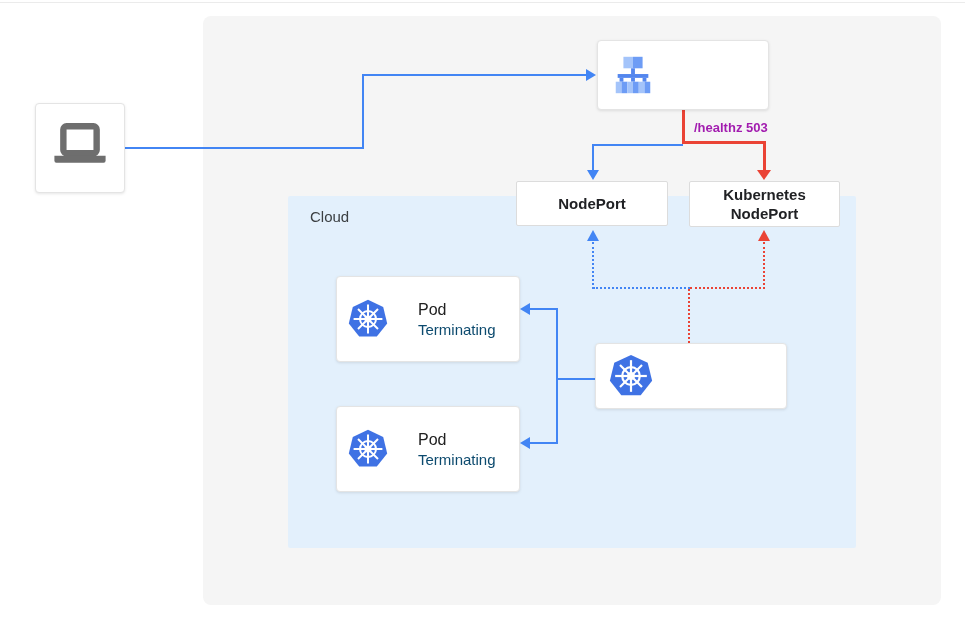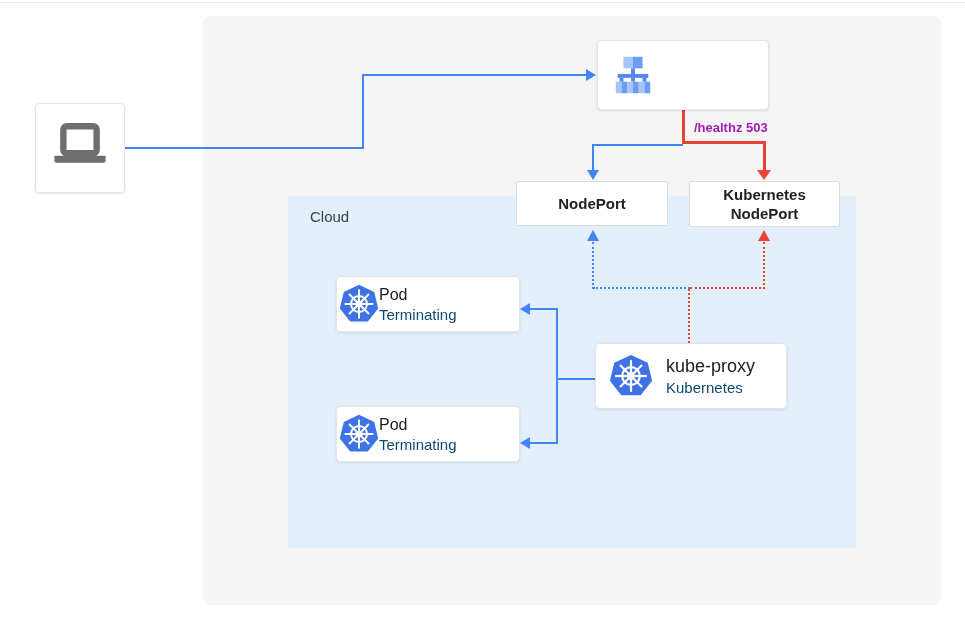--- a/index.html
+++ b/index.html
@@ -17,21 +17,21 @@
         font-weight:bold;color:#202124;text-align:center;}
 
   .laptop-box{left:35px;top:103px;width:90px;height:90px;display:flex;align-items:center;justify-content:center;}
 
   .clb-box{left:597px;top:40px;width:172px;height:70px;display:flex;align-items:center;gap:10px;padding-left:12px;}
   .clb-text{font-size:15px;color:#757575;line-height:20px;width:90px;}
 
   .nodeport-box{left:516px;top:181px;width:152px;height:45px;font-size:15px;}
   .hc-box{left:689px;top:181px;width:151px;height:46px;font-size:15px;line-height:19px;}
 
-  .pod-box{width:184px;height:56px;display:flex;align-items:center;gap:0;padding-left:2px;}
+  .pod-box{width:184px;height:86px;display:flex;align-items:center;gap:30px;padding-left:11px;}
   .pod1{left:336px;top:276px;} .pod2{left:336px;top:406px;}
   .kp-box{left:595px;top:343px;width:192px;height:66px;display:flex;align-items:center;gap:13px;padding-left:13px;}
 
   .title{font-size:16px;color:#212121;line-height:21px;}
   .title-lg{font-size:18px;color:#212121;line-height:23px;}
   .subtitle{font-size:15px;color:#0c4a6e;line-height:20px;}
 
   .hline,.vline{position:absolute;}
   .healthz{position:absolute;left:694px;top:120px;font-size:13px;font-weight:bold;color:#a21caf;}
 
@@ -165,18 +165,14 @@
           <line x1="50" y1="50" x2="50" y2="86"></line>
         <line x1="50" y1="50" x2="14" y2="50"></line>
           <line x1="50" y1="50" x2="86" y2="50"></line>
         <line x1="50" y1="50" x2="75" y2="25"></line>
           <line x1="50" y1="50" x2="25" y2="25"></line>
         <line x1="50" y1="50" x2="75" y2="75"></line>
           <line x1="50" y1="50" x2="25" y2="75"></line>
       </g>
       <circle cx="50" cy="50" r="9" fill="#ffffff"></circle>
     </svg>
-    <div>
-      <div class="title-lg">kube-proxy</div>
-      <div class="subtitle">Kubernetes</div>
-    </div>
   </div>
 </div>
 
 </body></html>

